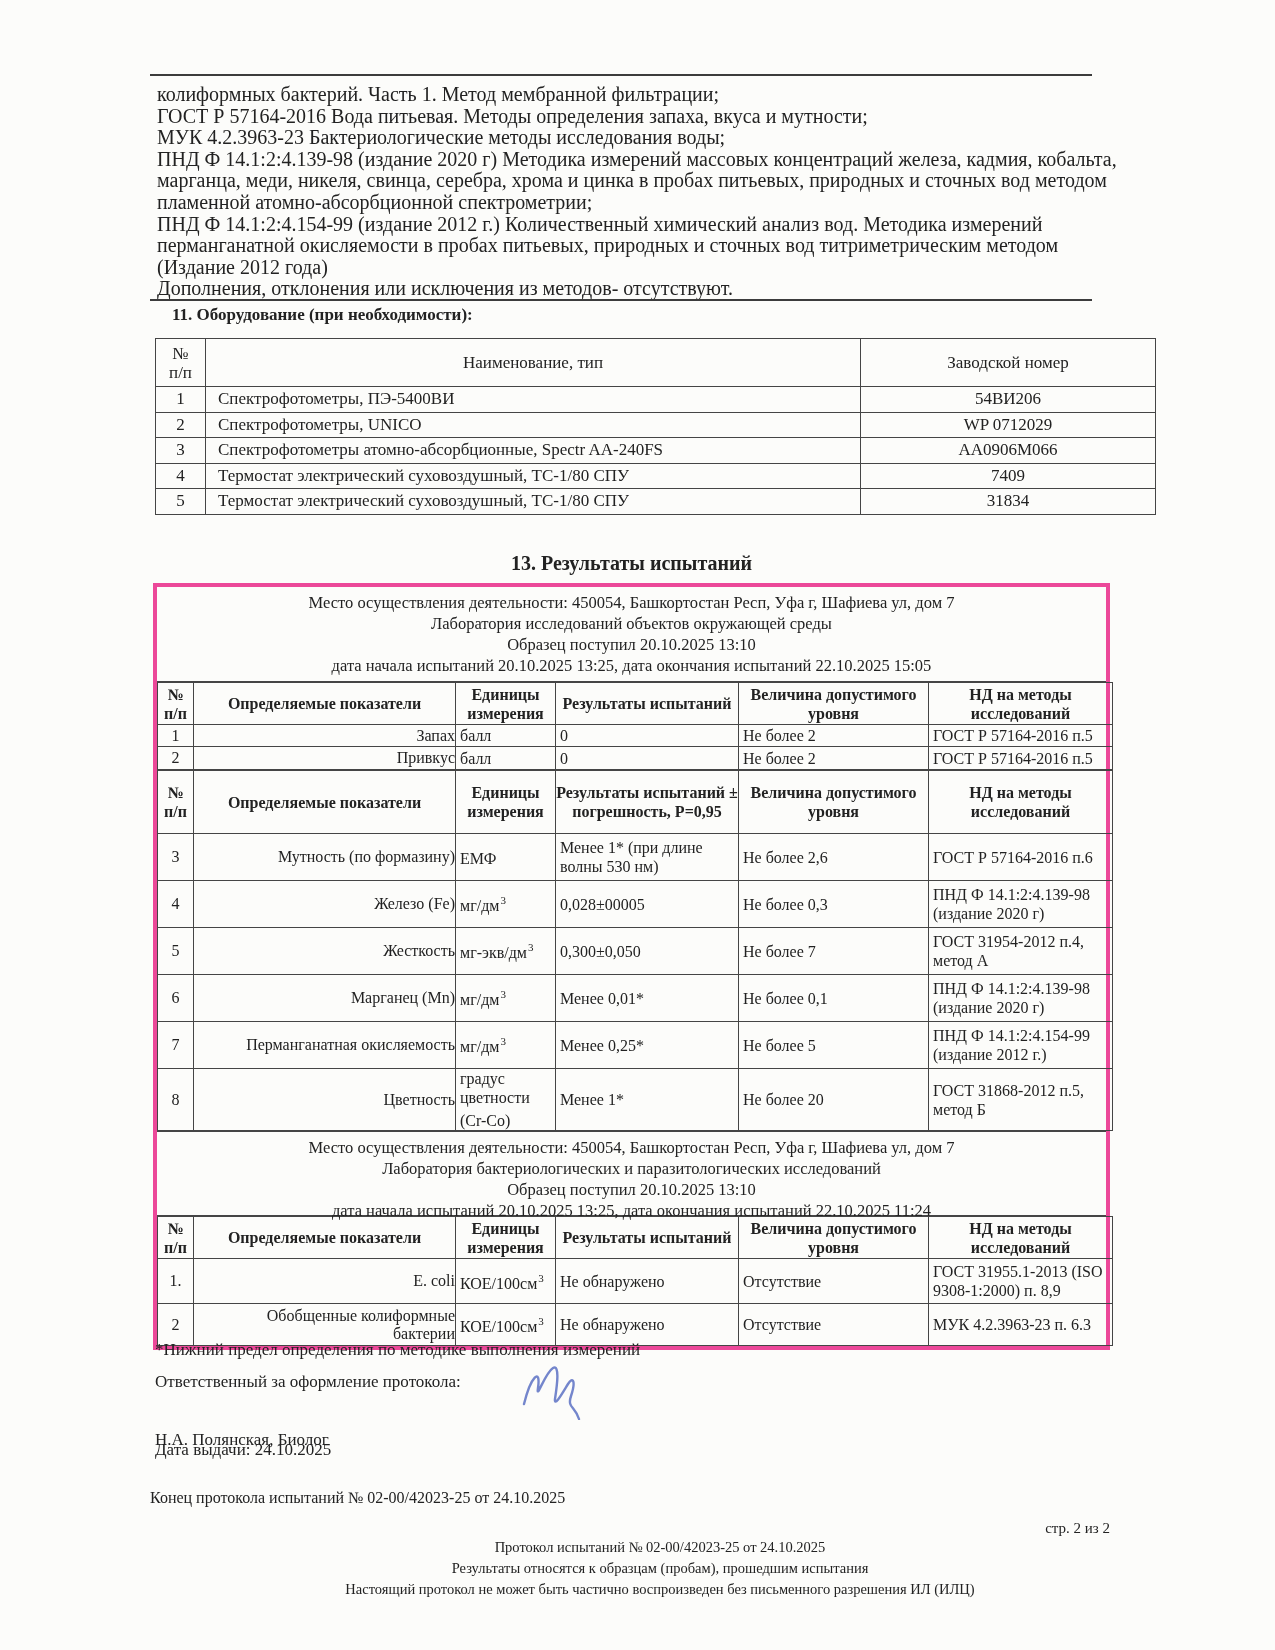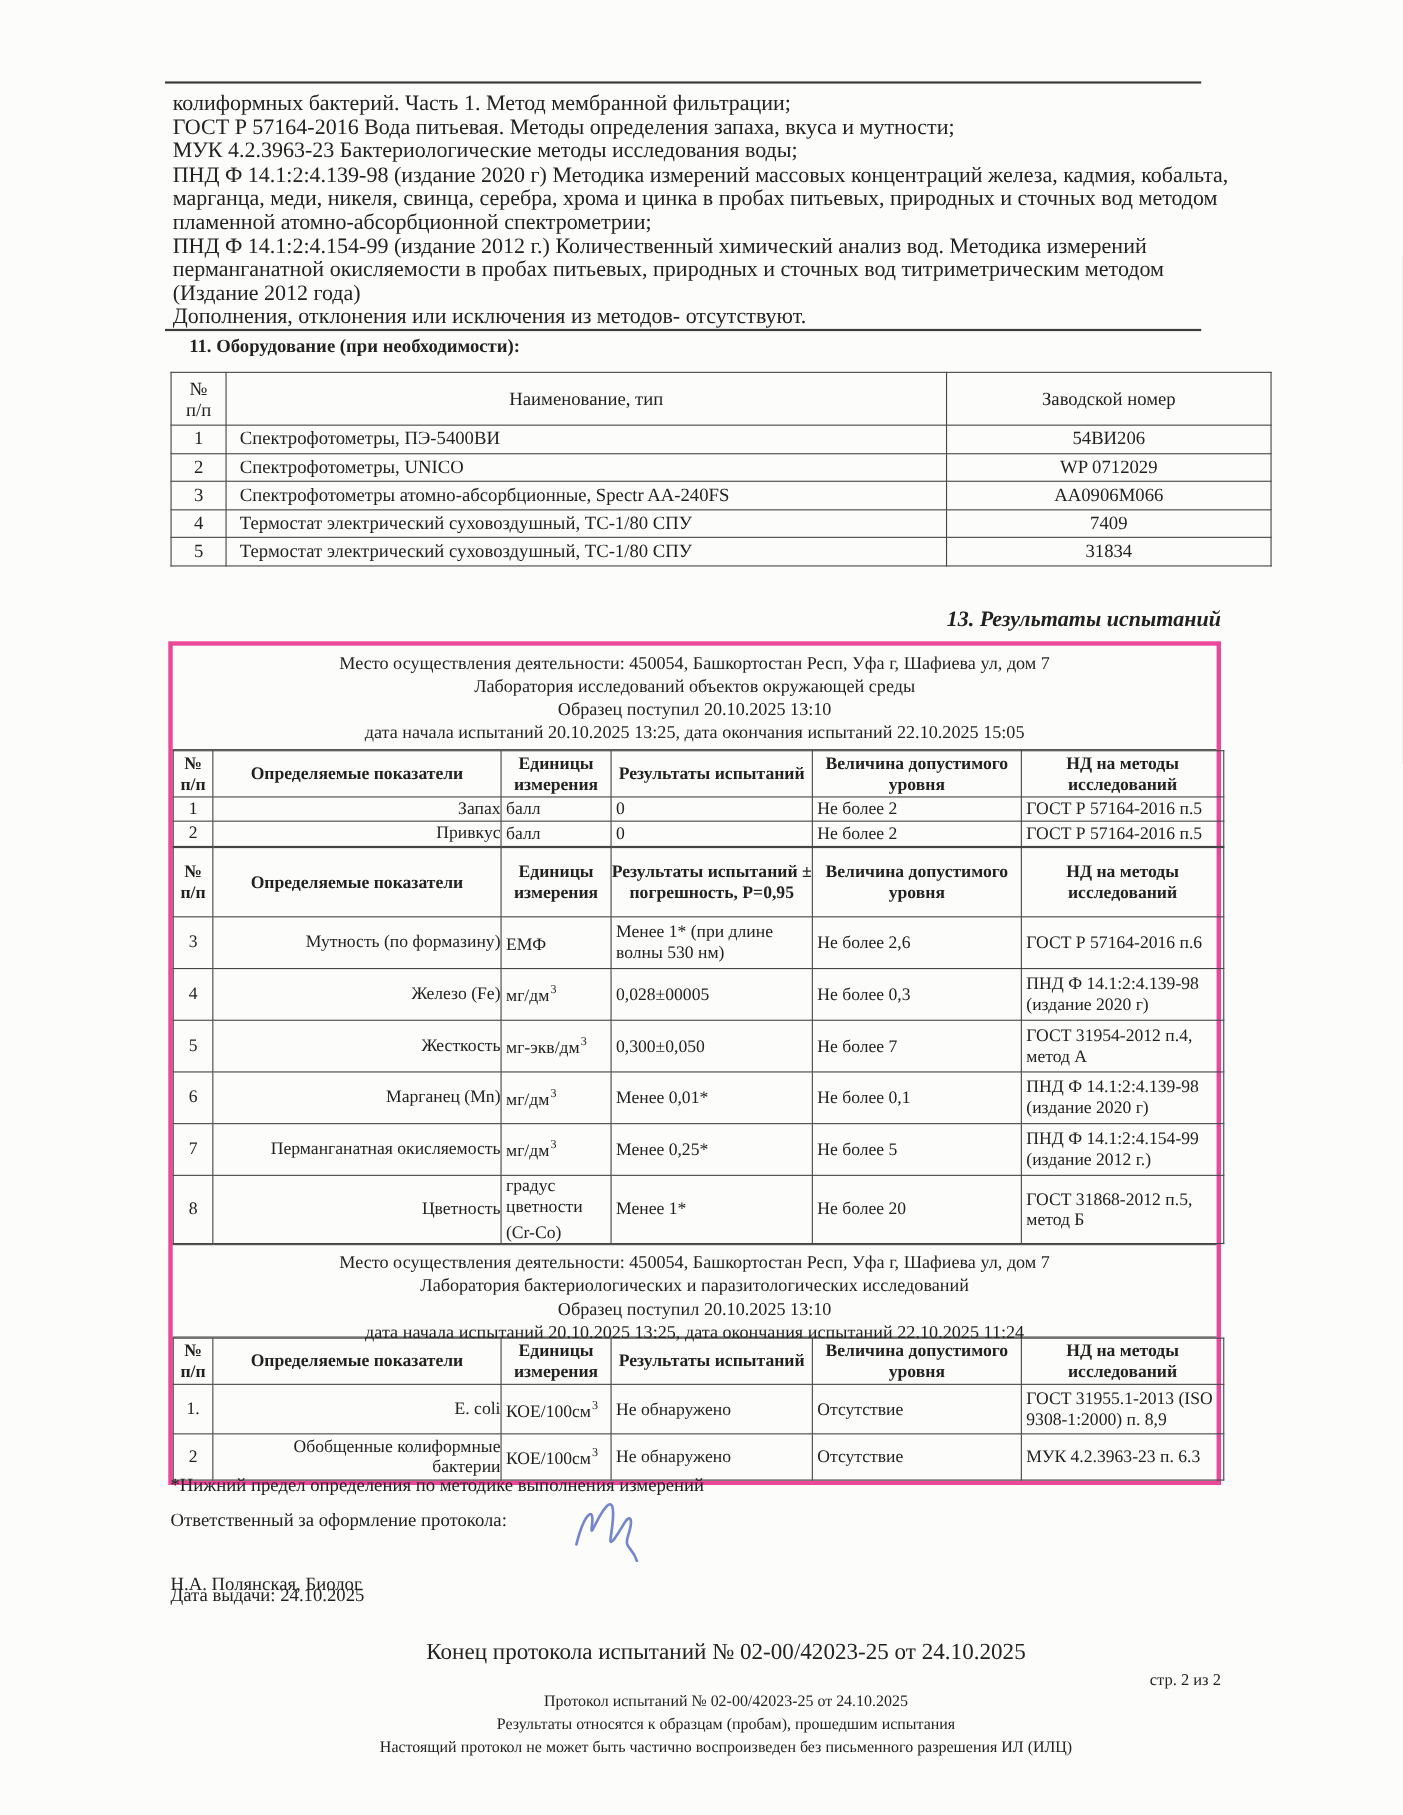--- a/index.html
+++ b/index.html
@@ -11,21 +11,21 @@
     overflow:hidden;
   }
   .abs { position:absolute; }
   .top-rule { left:150px; top:74px; width:942px; border-top:2.5px solid #3c3c3c; }
   .intro { left:157px; top:84px; width:960px; font-size:20px; }
   .intro div { white-space:nowrap; height:21.6px; line-height:21.6px; }
   .under-rule { left:150px; top:299px; width:942px; border-top:2px solid #3c3c3c; }
   .s11-title { left:172px; top:305px; font-weight:bold; font-size:17px; }
   .s12 { left:172px; top:528px; font-size:17px; }
   .s12 b { font-weight:bold; }
-  .s13-title { left:153px; top:552px; width:957px; text-align:right; font-weight:bold; font-size:20px;font-style:italic; }
+  .s13-title { left:153px; top:552px; width:957px; text-align:center; font-weight:bold; font-size:20px; }
 
   table { border-collapse:collapse; table-layout:fixed; }
   td { border:1px solid #454545; font-size:16px; overflow:hidden; }
 
   
   .equip { left:155px; top:338px; width:1000px; }
   .equip table { width:1000px; }
   .equip .hrow td { height:48px; text-align:center; font-size:17px; line-height:19px; }
   .equip .drow td { height:25.5px; font-size:17px; }
   .equip .drow td.name { text-align:left; padding-left:12px; }
@@ -53,21 +53,21 @@
   .r60 td { height:60px; }
   .h3row td { height:42px; }
   .r45 td { height:45px; }
   .r42 td { height:42px; }
 
   .footnote { left:155px; top:1340px; font-size:17px; }
   .resp1 { left:155px; top:1372px; font-size:17px; }
   .resp2 { left:155px; top:1394px; font-size:17px;margin-top:36px; }
   .sig { left:520px; top:1362px; }
   .issued { left:155px; top:1440px; font-size:17px; }
-  .f-end { left:150px; top:1489px; width:1020px; text-align:center; font-size:21px; }
+  .f-end { left:150px; top:1489px; width:1020px; text-align:left; font-size:16px; }
   .f-page { left:150px; top:1520px; width:960px; text-align:right; font-size:15px; }
   .f-prot { left:150px; top:1539px; width:1020px; text-align:center; font-size:14.5px; }
   .f-res  { left:150px; top:1560px; width:1020px; text-align:center; font-size:14.5px; }
   .f-note { left:150px; top:1581px; width:1020px; text-align:center; font-size:14.5px; }
 </style>
 </head>
 <body>
 
 <div class="page">
 

